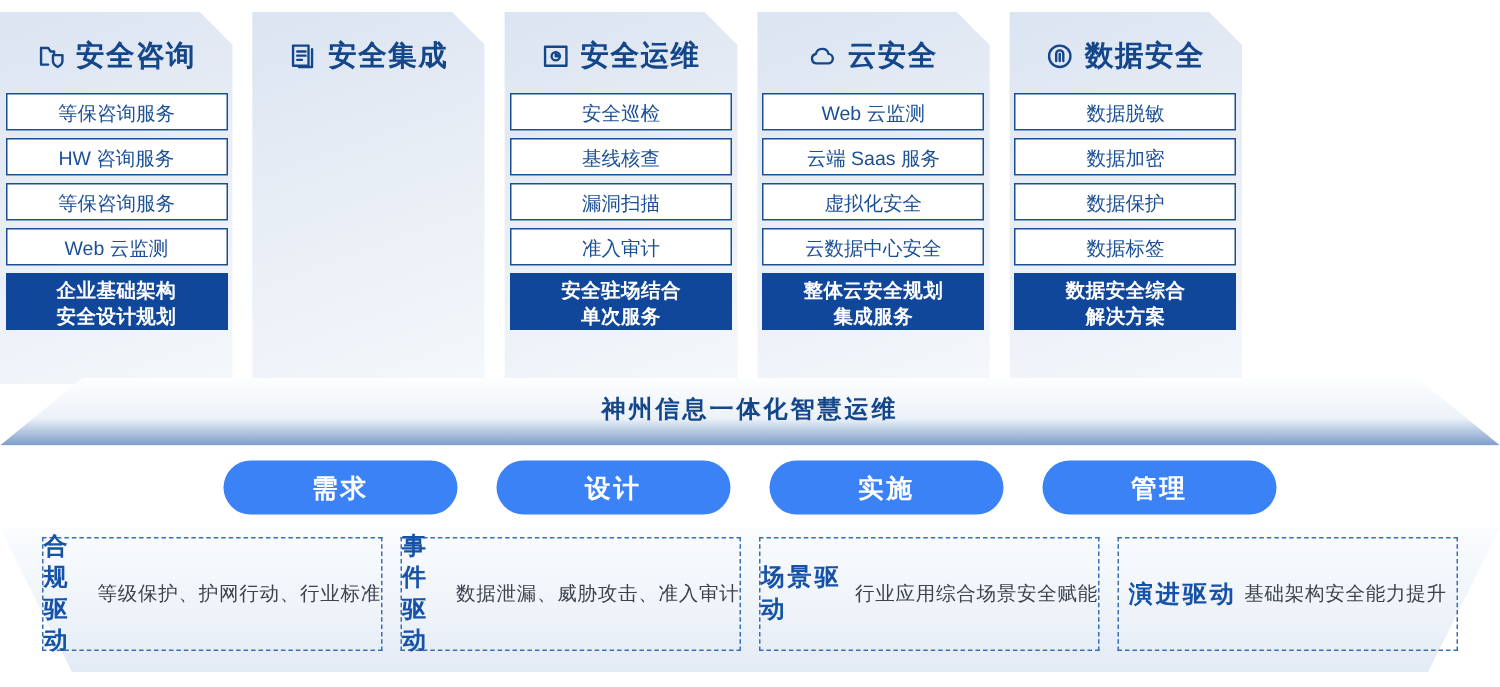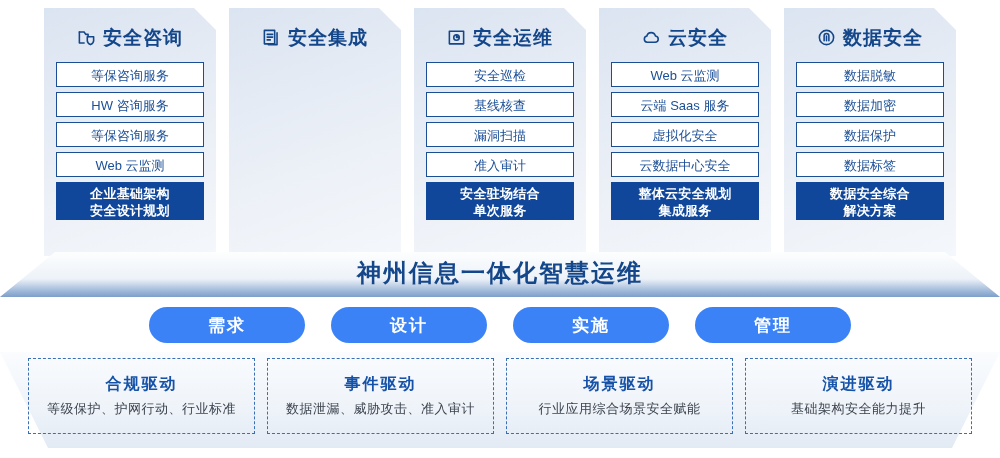--- a/index.html
+++ b/index.html
@@ -20,21 +20,21 @@
     inset: 0;
     width: 1000px;
     height: 458px;
   }
 
   
   .cards {
     position: absolute;
     left: 0;
     top: 8px;
-    width: 1000px;
+    width: 828px;
     height: 248px;
     display: flex;
     justify-content: center;
     gap: 13px;
   }
   .card {
     position: relative;
     width: 172px;
     padding: 0;
     background: linear-gradient(160deg, #dbe4f1 0%, #e6ecf5 38%, #eef2f8 70%, #f4f7fb 100%);
@@ -124,21 +124,21 @@
     background:
       linear-gradient(180deg, rgba(46,98,168,0) 60%, rgba(46,98,168,.55) 100%);
     pointer-events: none;
   }
   .banner-text {
     position: absolute;
     inset: 0;
     display: flex;
     align-items: center;
     justify-content: center;
-    font-size: 24px;
+    font-size: 16px;
     font-weight: bold;
     color: #14468a;
     letter-spacing: 2px;
     padding-bottom: 3px;
     box-sizing: border-box;
   }
 
   
   .steps {
     position: absolute;
@@ -186,21 +186,21 @@
     width: 944px;
     height: 76px;
     display: flex;
     gap: 12px;
   }
   .driver {
     flex: 1;
     border: 1px dashed #3a6fb5;
     box-sizing: border-box;
     display: flex;
-    flex-direction: column;
+    flex-direction: row;
     align-items: center;
     justify-content: center;
     gap: 5px;
     background: transparent;
   }
   .driver-title {
     font-size: 16px;
     font-weight: bold;
     color: #1552a8;
     letter-spacing: 2px;

